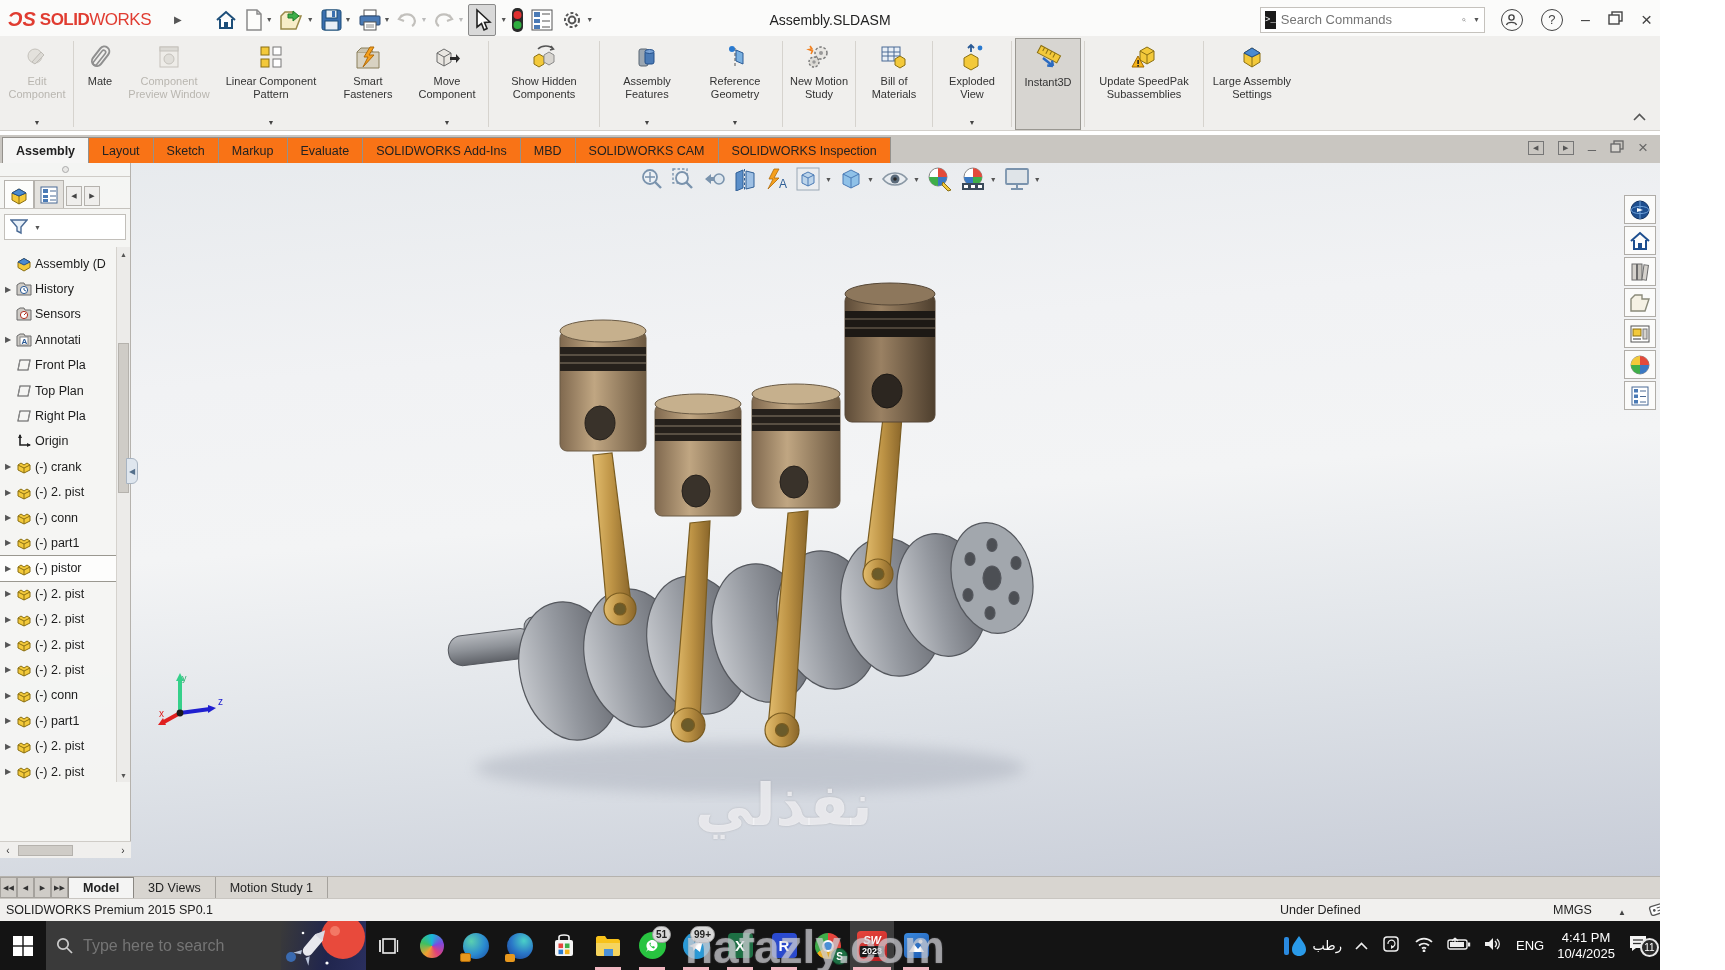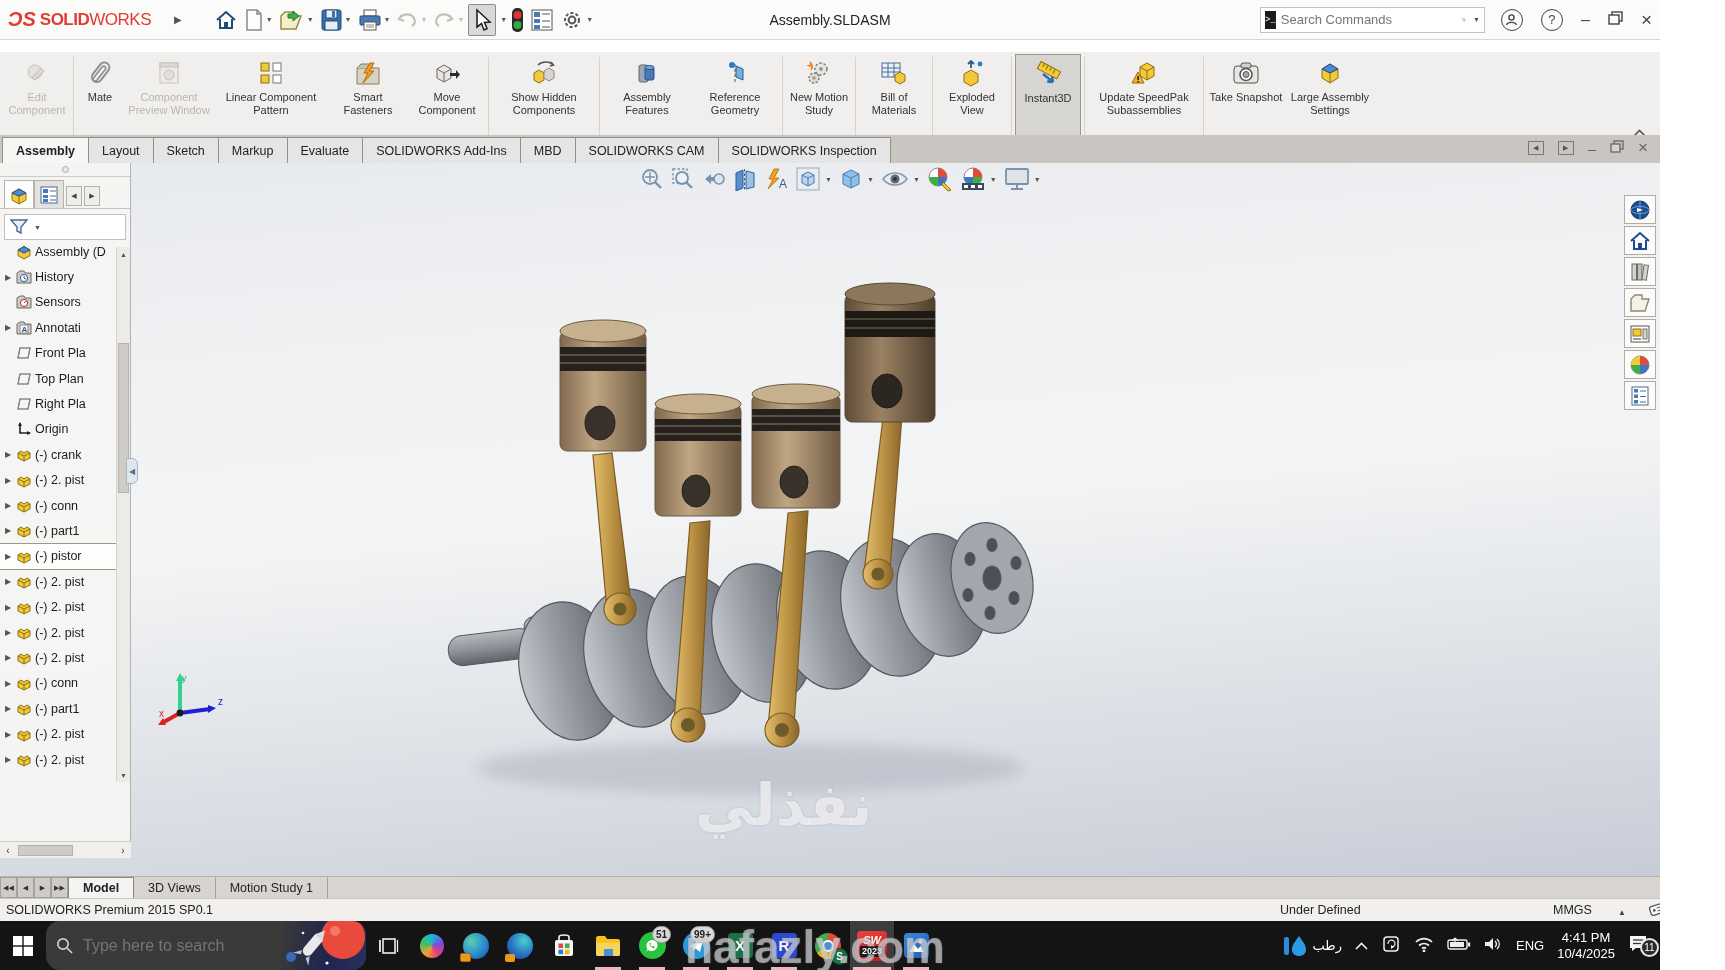--- a/index.html
+++ b/index.html
@@ -22,54 +22,54 @@
   .ddt.gray { color:#bbb; }
   .doc-title { position:absolute; left:0; right:0; text-align:center; font-size:14px; color:#222; pointer-events:none; }
   .search-wrap { margin-left:auto; display:flex; align-items:center; gap:10px; z-index:2; }
   .searchbox { display:flex; align-items:center; width:225px; height:26px; background:#fff; border:1px solid #c5c2bd; padding:0 4px; gap:5px; }
   .term-ic { width:18px; height:18px; background:#1b1b1b; color:#fff; font-size:9px; display:flex; align-items:center; justify-content:center; font-family:"Liberation Mono", monospace; }
   .searchbox input { border:none; outline:none; flex:1; font-size:13px; color:#a16207; background:transparent; font-family:"Liberation Sans",sans-serif; }
   .win-ctl { display:flex; align-items:center; gap:18px; margin-left:6px; color:#444; }
   .circle-ic { width:22px; height:22px; border:1.6px solid #444; border-radius:50%; display:flex; align-items:center; justify-content:center; font-size:13px; color:#444; }
 
   
-  .ribbon { position:absolute; top:52px; left:0; right:0; height:95px; background:#f0efed; border-bottom:1px solid #d2cfca; display:flex; align-items:stretch; padding:2px 4px 0 4px; }
+  .ribbon { position:absolute; top:36px; left:0; right:0; height:95px; background:#f0efed; border-bottom:1px solid #d2cfca; display:flex; align-items:stretch; padding:2px 4px 0 4px; }
   .ritem { display:flex; flex-direction:column; align-items:center; padding:3px 2px 1px 2px; text-align:center; }
   .ricon { height:32px; display:flex; align-items:center; justify-content:center; }
   .rlabel { font-size:11px; line-height:12.5px; color:#333; margin-top:2px; flex:1; }
   .ritem.disabled .rlabel { color:#b9b6b0; }
   .ritem.active { background:#d7d5d1; border:1px solid #9a9892; }
   .rarrow { font-size:7px; color:#444; height:10px; }
   .rsep { width:1px; background:#d6d3ce; margin:3px 3px; }
   .ribbon-collapse { margin-left:auto; align-self:flex-end; margin-bottom:6px; margin-right:10px; color:#555; }
 
   
   .cmdtabs { position:absolute; top:135px; left:0; right:0; height:28px; background:#c9c6c1; display:flex; align-items:flex-end; padding-left:2px; }
-  .ctab { height:26px; display:flex; align-items:center; padding:0 13px; background:#e5e5e5; border:1px solid #94918c; border-bottom:none; font-size:12.5px; color:#222; margin-right:-1px; }
+  .ctab { height:26px; display:flex; align-items:center; padding:0 13px; background:#f97316; border:1px solid #94918c; border-bottom:none; font-size:12.5px; color:#222; margin-right:-1px; }
   .ctab.active { background:#f6f6f5; font-weight:bold; }
   .doc-win-ctl { margin-left:auto; display:flex; align-items:center; gap:14px; margin-right:12px; margin-bottom:5px; color:#666; }
   .boxarrow { width:16px; height:14px; border:1.4px solid #777; display:flex; align-items:center; justify-content:center; font-size:7px; color:#555; }
 
   
   .main { position:absolute; top:163px; left:0; right:0; height:713px; background:linear-gradient(175deg,#e7eaed 0%,#f1f2f4 28%,#f3f4f5 48%,#dfe3e8 72%,#c7ccd7 100%); overflow:hidden; }
 
   .hud { position:absolute; top:3px; left:640px; display:flex; align-items:center; gap:7px; }
   .hud .hic { display:flex; align-items:center; gap:2px; }
   .hud svg { display:block; }
 
   
   .treepanel { position:absolute; top:0; left:0; width:131px; height:695px; background:rgba(245,245,243,0.96); border-right:1px solid #b5b2ad; }
   .tp-grip { height:14px; border-bottom:1px solid #cfccc7; display:flex; align-items:center; justify-content:center; }
   .tp-grip .dot { width:7px; height:7px; border:1px solid #aaa; border-radius:50%; background:#e8e8e6; }
   .tp-tabs { display:flex; align-items:flex-end; height:32px; border-bottom:1px solid #c5c2bd; padding-left:4px; }
   .tp-tab { width:30px; height:28px; display:flex; align-items:center; justify-content:center; border:1px solid #b5b2ad; border-bottom:none; background:#e4e2de; }
   .tp-tab.active { background:#fdfdfc; }
   .tp-nav { width:16px; height:20px; border:1px solid #b5b2ad; background:#efeeec; display:flex; align-items:center; justify-content:center; font-size:7px; color:#444; margin-left:2px; margin-bottom:2px; }
   .tp-filter { margin:5px 4px; height:26px; background:#fff; border:1px solid #c2bfba; display:flex; align-items:center; padding:0 5px; gap:4px; }
-  .tree { position:absolute; top:76px; left:0; right:14px; }
+  .tree { position:absolute; top:88px; left:0; right:14px; }
   .trow { height:25.4px; display:flex; align-items:center; padding-left:3px; gap:3px; white-space:nowrap; overflow:hidden; }
   .texp { width:10px; font-size:8px; color:#555; flex:none; text-align:center; }
   .trow svg { flex:none; }
   .tlabel { font-size:12.5px; color:#1c1c1c; }
   .trow.sel { outline:1px solid #9a9890; background:#fdfdfc; }
   .vscroll { position:absolute; top:84px; right:0; width:14px; height:535px; background:#ecebe9; border-left:1px solid #d5d2cd; }
   .vscroll .arr { height:14px; display:flex; align-items:center; justify-content:center; font-size:7px; color:#555; }
   .vscroll .thumb { position:absolute; top:96px; left:1px; width:11px; height:150px; background:#cfccc7; border:1px solid #b5b2ad; }
   .vscroll .arr.down { position:absolute; bottom:0; left:0; right:0; }
   .hscroll { position:absolute; bottom:0; left:0; width:131px; height:17px; background:#f0efed; border-top:1px solid #cfccc7; display:flex; align-items:center; }
@@ -101,21 +101,21 @@
   
   .statusbar { position:absolute; top:898px; left:0; right:0; height:23px; background:#f1f0ee; border-top:1px solid #c9c6c1; display:flex; align-items:center; padding:0 6px; font-size:12.5px; color:#222; }
   .sb-state { position:absolute; left:1280px; }
   .sb-units { position:absolute; left:1553px; display:flex; align-items:flex-end; gap:26px; }
   .sb-units .tri { font-size:8px; color:#444; }
   .sb-tag { position:absolute; left:1648px; }
 
   
   .taskbar { position:absolute; top:921px; left:0; right:0; height:49px; background:#141414; display:flex; align-items:center; color:#fff; }
   .tb-start { width:46px; height:49px; display:flex; align-items:center; justify-content:center; }
-  .tb-search { width:320px; height:49px; background:#3a3a3a; display:flex; align-items:center; gap:10px; padding:0 10px; position:relative; overflow:hidden;border-radius:14px; }
+  .tb-search { width:320px; height:49px; background:#3a3a3a; display:flex; align-items:center; gap:10px; padding:0 10px; position:relative; overflow:hidden; }
   .tb-search input { background:transparent; border:none; outline:none; color:#ddd; font-size:16px; flex:1; font-family:"Liberation Sans",sans-serif; }
   .tb-rocket { position:absolute; right:0; top:0; width:85px; height:49px; background:linear-gradient(100deg, rgba(58,58,58,0) 0%, #20254d 55%, #2a2f5e 100%); }
   .tbicon { width:44px; height:49px; display:flex; align-items:center; justify-content:center; position:relative; flex:none; }
   .tbicon.open::after { content:""; position:absolute; bottom:0; left:9px; right:9px; height:3px; background:#f0b6c0; }
   .tbicon.appactive { background:#3d3d3d; }
   .tbicon.appactive::after { left:3px; right:3px; background:#f4b8c2; }
   .badge { position:absolute; top:5px; right:3px; min-width:17px; height:17px; border-radius:9px; background:#d9d9d9; color:#222; font-size:10px; font-weight:bold; display:flex; align-items:center; justify-content:center; padding:0 3px; border:1px solid #9a9a9a; }
   .tray { margin-left:auto; display:flex; align-items:center; gap:13px; padding-right:10px; }
   .tray .t { font-size:13px; }
   .tray .chev { font-size:11px; color:#eee; }
@@ -436,32 +436,20 @@
             <path d="M8 13 L14 24 H2 Z" fill="#f5b31a" stroke="#a06a00"></path>
             <rect x="7.3" y="17" width="1.6" height="4" fill="#222"></rect>
             <rect x="7.3" y="22" width="1.6" height="1.6" fill="#222"></rect>
           </svg>
         </div>
       <div class="rlabel">Update SpeedPak Subassemblies</div>
       <div class="rarrow"></div>
     </div>
     <div class="rsep"></div>
 
-    <div class="ritem" style="width:78px">
-      <div class="ricon">
-          <svg width="28" height="24" viewBox="0 0 28 24">
-            <rect x="2" y="5" width="24" height="17" rx="3" fill="#e8e6e2" stroke="#555"></rect>
-            <rect x="9" y="2" width="10" height="5" rx="2" fill="#d5d2cd" stroke="#555"></rect>
-            <circle cx="14" cy="13.5" r="6" fill="#fff" stroke="#555" stroke-width="1.6"></circle>
-            <circle cx="14" cy="13.5" r="3" fill="#9aa" stroke="#555"></circle>
-          </svg>
-        </div>
-      <div class="rlabel">Take Snapshot</div>
-      <div class="rarrow"></div>
-    </div>
 
     <div class="ritem" style="width:90px">
       <div class="ricon">
           <svg width="28" height="28" viewBox="0 0 28 28">
             <path d="M6 10 L14 5 L22 10 L22 19 L14 24 L6 19 Z" fill="#f3c93a" stroke="#8a6f12"></path>
             <path d="M6 10 L14 14 L22 10 M14 14 V24" fill="none" stroke="#8a6f12"></path>
             <path d="M14 5 L22 10 L14 14 L6 10 Z" fill="#4a8ad0" stroke="#24508a"></path>
           </svg>
         </div>
       <div class="rlabel">Large Assembly Settings</div>

